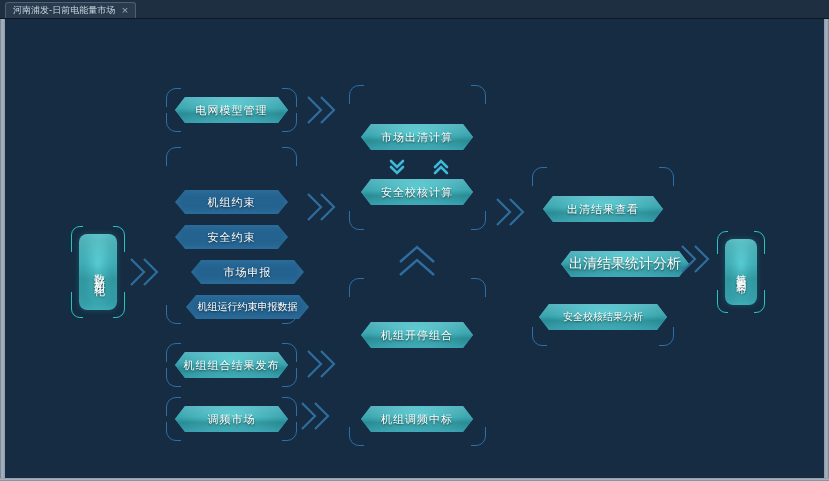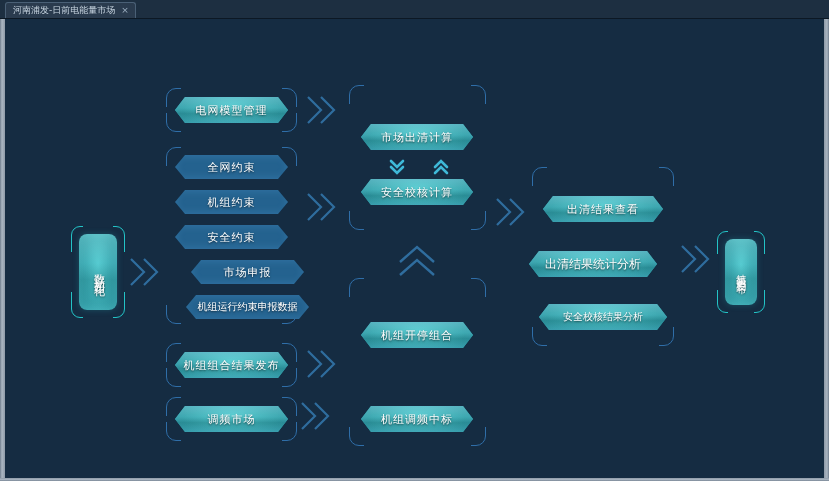--- a/index.html
+++ b/index.html
@@ -223,23 +223,20 @@
       <span class="side-gap-r"></span>
     </div>
     <div class="node teal" style="left:170px; top:78px; width:113px; height:26px;">
       <span>电网模型管理</span>
     </div>
 
     <div class="panel" style="left:161px; top:128px; width:131px; height:177px;">
       <span class="side-gap-l"></span>
       <span class="side-gap-r"></span>
     </div>
-    <div class="node" style="left:170px; top:136px; width:113px; height:24px;">
-      <span>全网约束</span>
-    </div>
     <div class="node" style="left:170px; top:206px; width:113px; height:24px;">
       <span>安全约束</span>
     </div>
     <div class="node" style="left:170px; top:171px; width:113px; height:24px;">
       <span>机组约束</span>
     </div>
     <div class="node" style="left:186px; top:241px; width:113px; height:24px;">
       <span>市场申报</span>
     </div>
     <div class="node" style="left:181px; top:276px; width:123px; height:24px; font-size:10px; letter-spacing:0;">
@@ -353,21 +350,21 @@
       </svg>
     </div>
 
     <div class="panel" style="left:527px; top:148px; width:142px; height:179px;">
       <span class="side-gap-l"></span>
       <span class="side-gap-r"></span>
     </div>
     <div class="node teal" style="left:538px; top:177px; width:120px; height:26px;">
       <span>出清结果查看</span>
     </div>
-    <div class="node teal" style="left:524px; top:232px; width:128px; height:26px; font-size:12px; letter-spacing:0;">
+    <div class="node teal" style="left:556px; top:232px; width:128px; height:26px; font-size:14px; letter-spacing:0;">
       <span>出清结果统计分析</span>
     </div>
     <div class="node teal" style="left:534px; top:285px; width:128px; height:26px; font-size:10px; letter-spacing:0;">
       <span>安全校核结果分析</span>
     </div>
 
     <div class="arrow" style="left:673px; top:219px; width:34px; height:42px;">
       <svg width="34" height="42" viewBox="0 0 34 42" aria-hidden="true">
         <g fill="none" stroke="#2f6d9e" stroke-width="2.2">
           <polyline points="4,8 17,21 4,34"></polyline>

